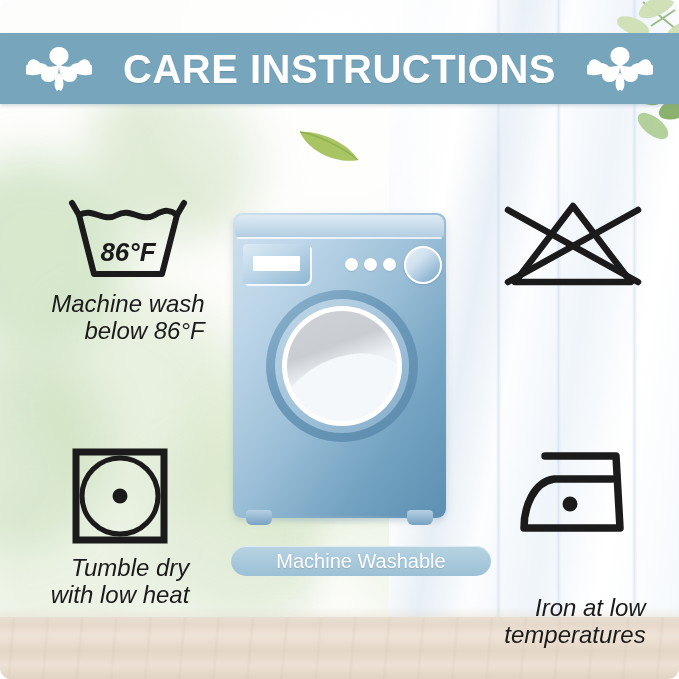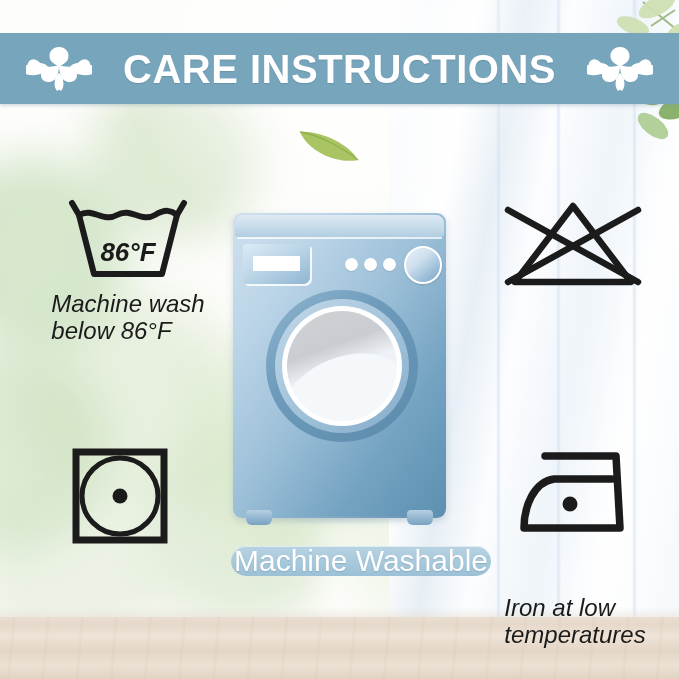--- a/index.html
+++ b/index.html
@@ -1,21 +1,21 @@
 <!DOCTYPE html>
 <html><head>
 <meta charset="utf-8">
 <style>
   html,body{margin:0;padding:0;}
   body{
     width:679px;height:679px;overflow:hidden;
     font-family:"Liberation Sans", sans-serif;
     background:#ffffff;
   }
-  #stage{position:relative;width:679px;height:679px;overflow:hidden;background:#fff;}
+  #stage{position:relative;width:679px;height:679px;overflow:hidden;background:#fff;border-radius:11px;}
 
   
   .bg-base{position:absolute;inset:0;background:#fdfdfb;}
   .bg-bokeh-left{
     position:absolute;left:-40px;top:90px;width:360px;height:540px;
     background:
       radial-gradient(circle at 20% 30%, rgba(183,214,168,.55) 0 70px, rgba(183,214,168,0) 120px),
       radial-gradient(circle at 60% 12%, rgba(205,223,190,.60) 0 60px, rgba(205,223,190,0) 110px),
       radial-gradient(circle at 12% 66%, rgba(190,216,175,.50) 0 75px, rgba(190,216,175,0) 130px),
       radial-gradient(circle at 48% 58%, rgba(214,230,200,.55) 0 80px, rgba(214,230,200,0) 140px),
@@ -80,21 +80,21 @@
     text-shadow:0 1px 1px rgba(70,105,125,.28);
   }
   .fleur{position:absolute;top:50%;transform:translateY(-50%);width:66px;height:52px;}
   .fleur-left{left:26px;}
   .fleur-right{right:26px;}
 
   
   .sym-cell{position:absolute;display:flex;flex-direction:column;align-items:center;font-style:italic;}
   .sym-glyph{display:block;}
   .sym-label{
-    margin-top:8px;text-align:left;color:#1b1b1b;
+    margin-top:8px;text-align:right;color:#1b1b1b;
     font-size:24px;line-height:1.13;font-weight:400;white-space:pre-line;
   }
   .cell-wash{left:18px;top:196px;width:220px;}
   .cell-bleach{left:470px;top:196px;width:205px;}
   .cell-dry{left:20px;top:446px;width:200px;}
   .cell-iron{left:475px;top:446px;width:200px;gap:48px;}
 
   .tub-temp{
     position:absolute;left:0;right:0;top:41px;text-align:center;
     font-size:26px;font-weight:bold;color:#1b1b1b;
@@ -173,21 +173,21 @@
 
   
   .pill{
     position:absolute;left:231px;top:546px;width:260px;height:30px;
     border-radius:15px;
     background:linear-gradient(180deg,#b8d3e2 0%, #a8c9dc 52%, #9cc0d6 100%);
     display:flex;align-items:center;justify-content:center;
     box-shadow:inset 0 1px 0 rgba(255,255,255,.55);
   }
   .pill-text{
-    color:#ffffff;font-size:30px;line-height:1;white-space:nowrap;
+    color:#ffffff;font-size:20px;line-height:1;white-space:nowrap;
     text-shadow:0 1px 1px rgba(110,145,165,.45);
   }
 </style>
 </head>
 <body>
 
 <div id="stage">
 
   <div class="bg-base"></div>
   <div class="bg-bokeh-left"></div>
@@ -274,20 +274,22 @@
       <line x1="140" y1="14" x2="10" y2="86" stroke="#1b1b1b" stroke-width="6.5" stroke-linecap="round"></line>
     </svg>
   </div>
 
   <div class="sym-cell cell-dry">
     <svg class="sym-glyph" width="100" height="100" viewBox="0 0 100 100">
       <rect x="6" y="6" width="88" height="88" fill="none" stroke="#1b1b1b" stroke-width="7"></rect>
       <circle cx="50" cy="50" r="38" fill="none" stroke="#1b1b1b" stroke-width="5"></circle>
       <circle cx="50" cy="50" r="7.5" fill="#1b1b1b"></circle>
     </svg>
+    <div class="sym-label">Tumble dry
+with low heat</div>
   </div>
 
   <div class="sym-cell cell-iron">
     <svg class="sym-glyph" width="126" height="92" viewBox="0 0 126 92">
       <path d="M33 10 L104 10 L108 82 L12 82 C12 60 22 36 42 33 L100 33" fill="none" stroke="#1b1b1b" stroke-width="7.5" stroke-linejoin="round" stroke-linecap="round"></path>
       <circle cx="58" cy="58" r="7.5" fill="#1b1b1b"></circle>
     </svg>
     <div class="sym-label">Iron at low
 temperatures</div>
   </div>

